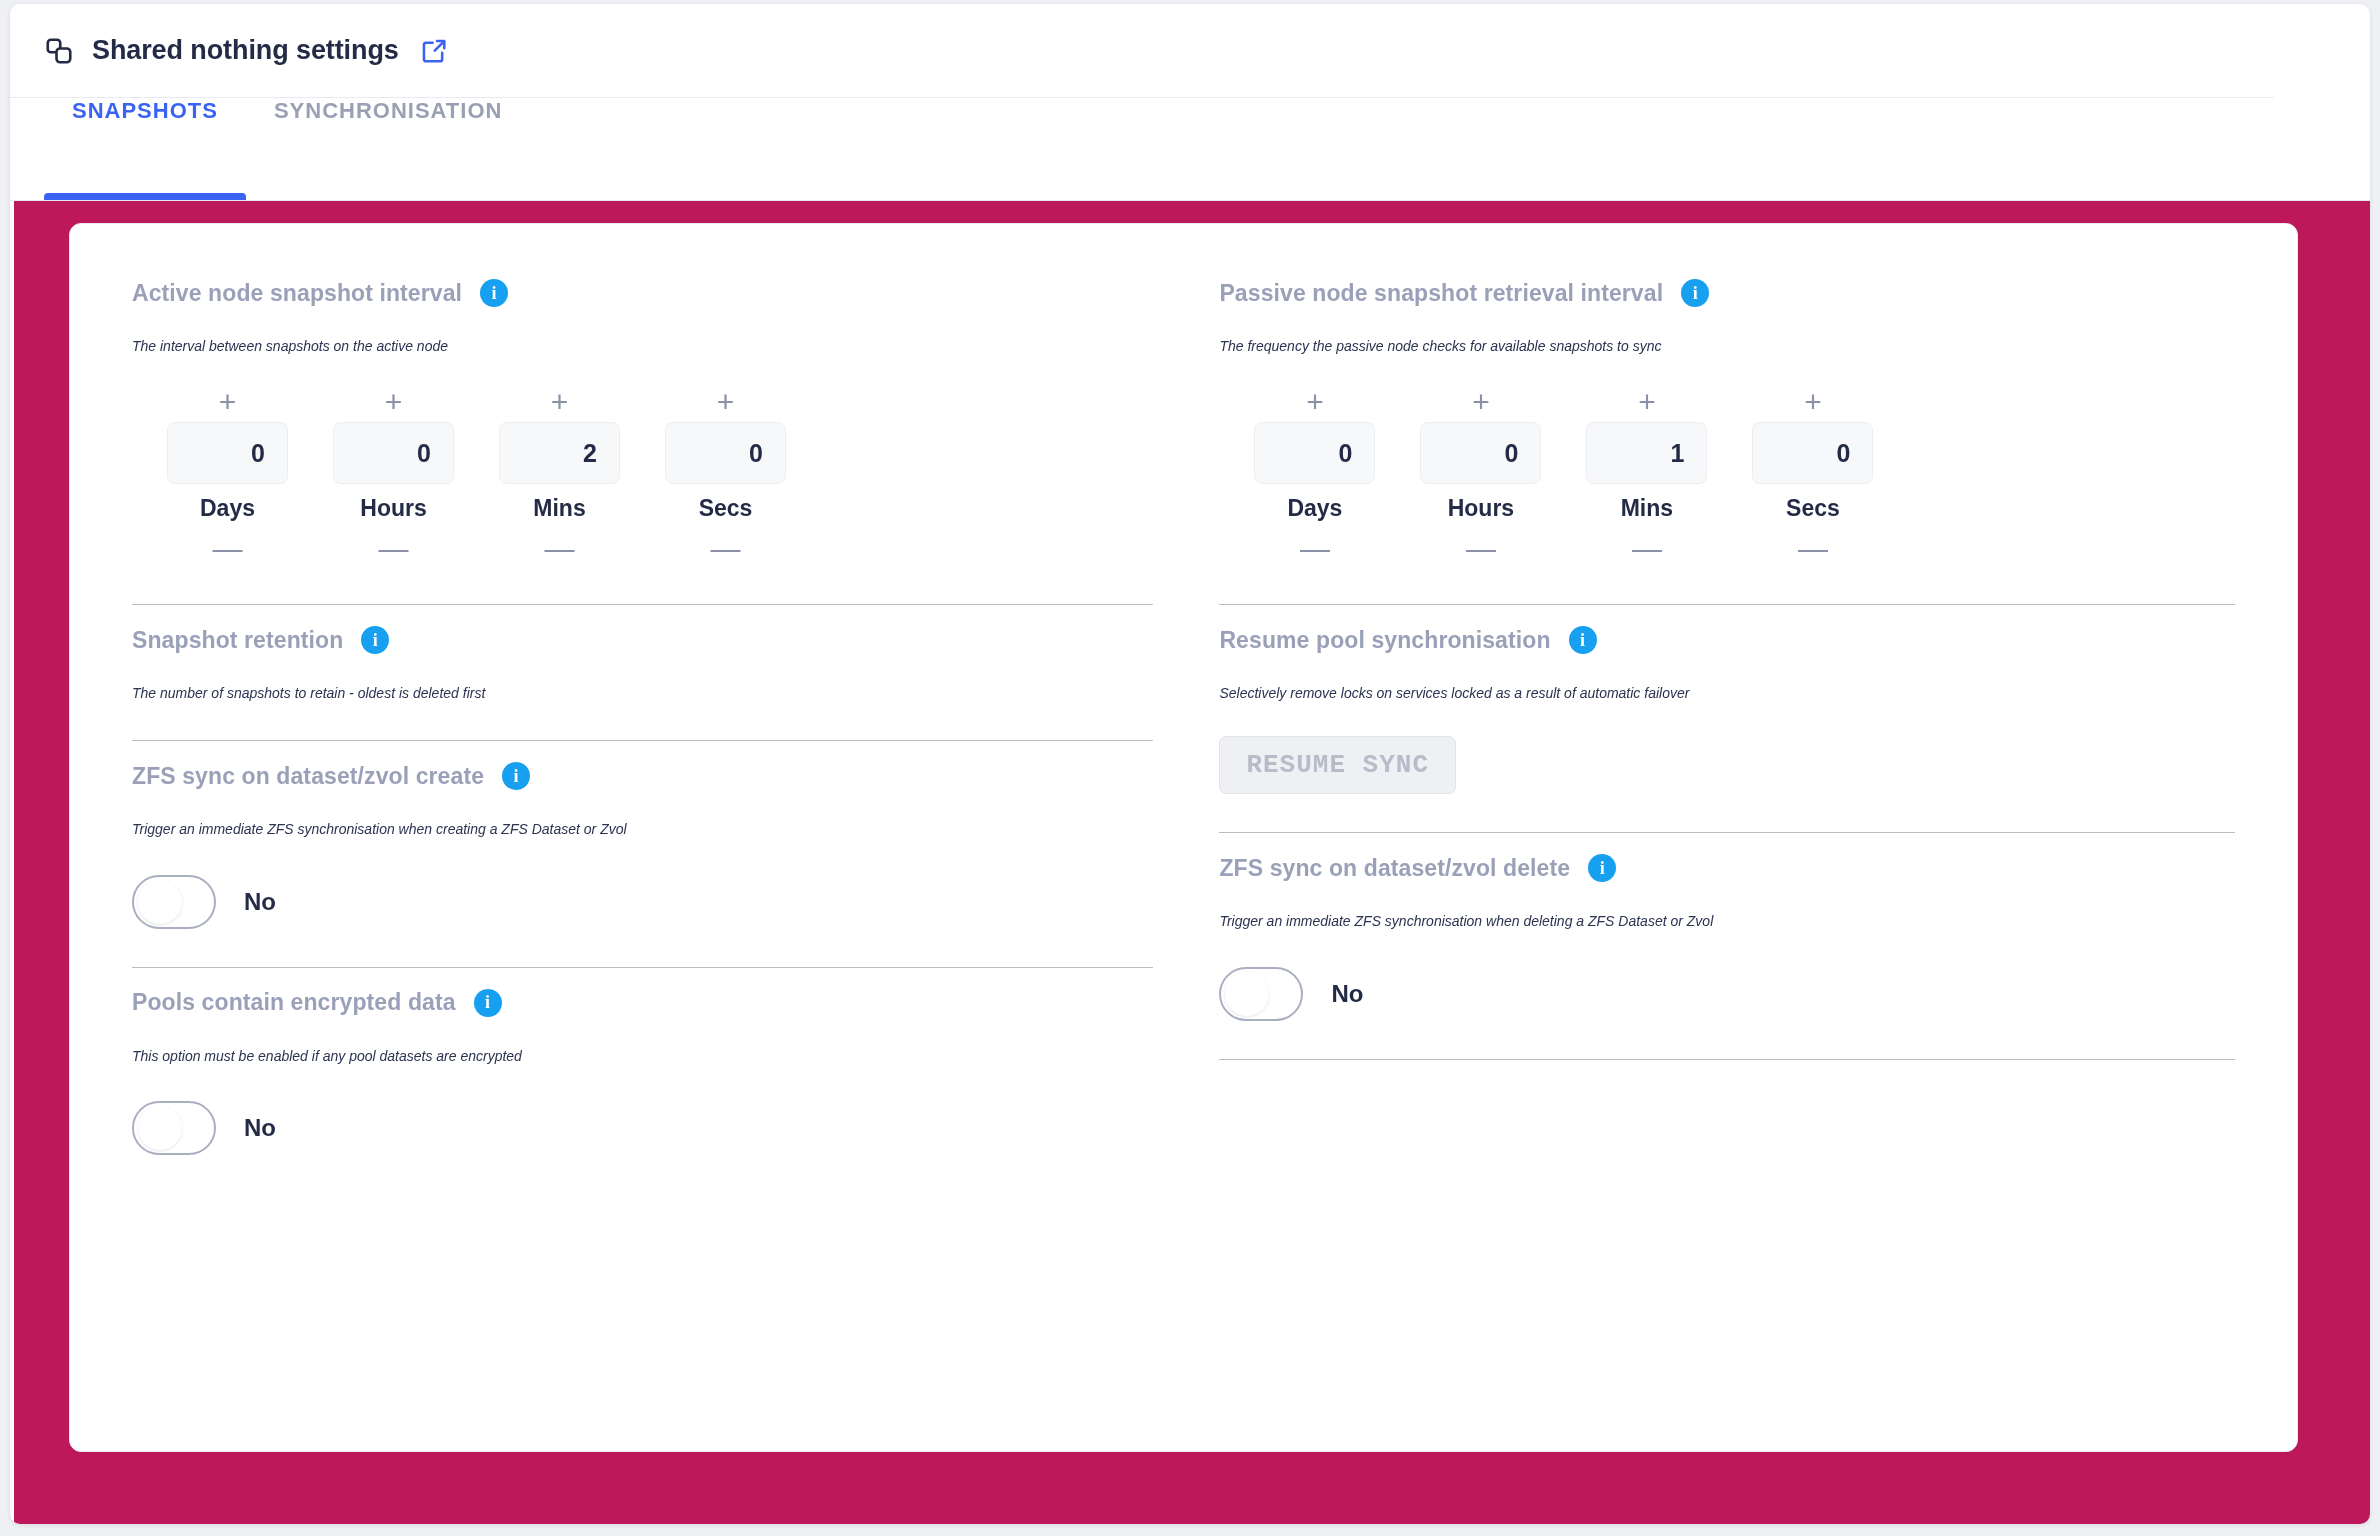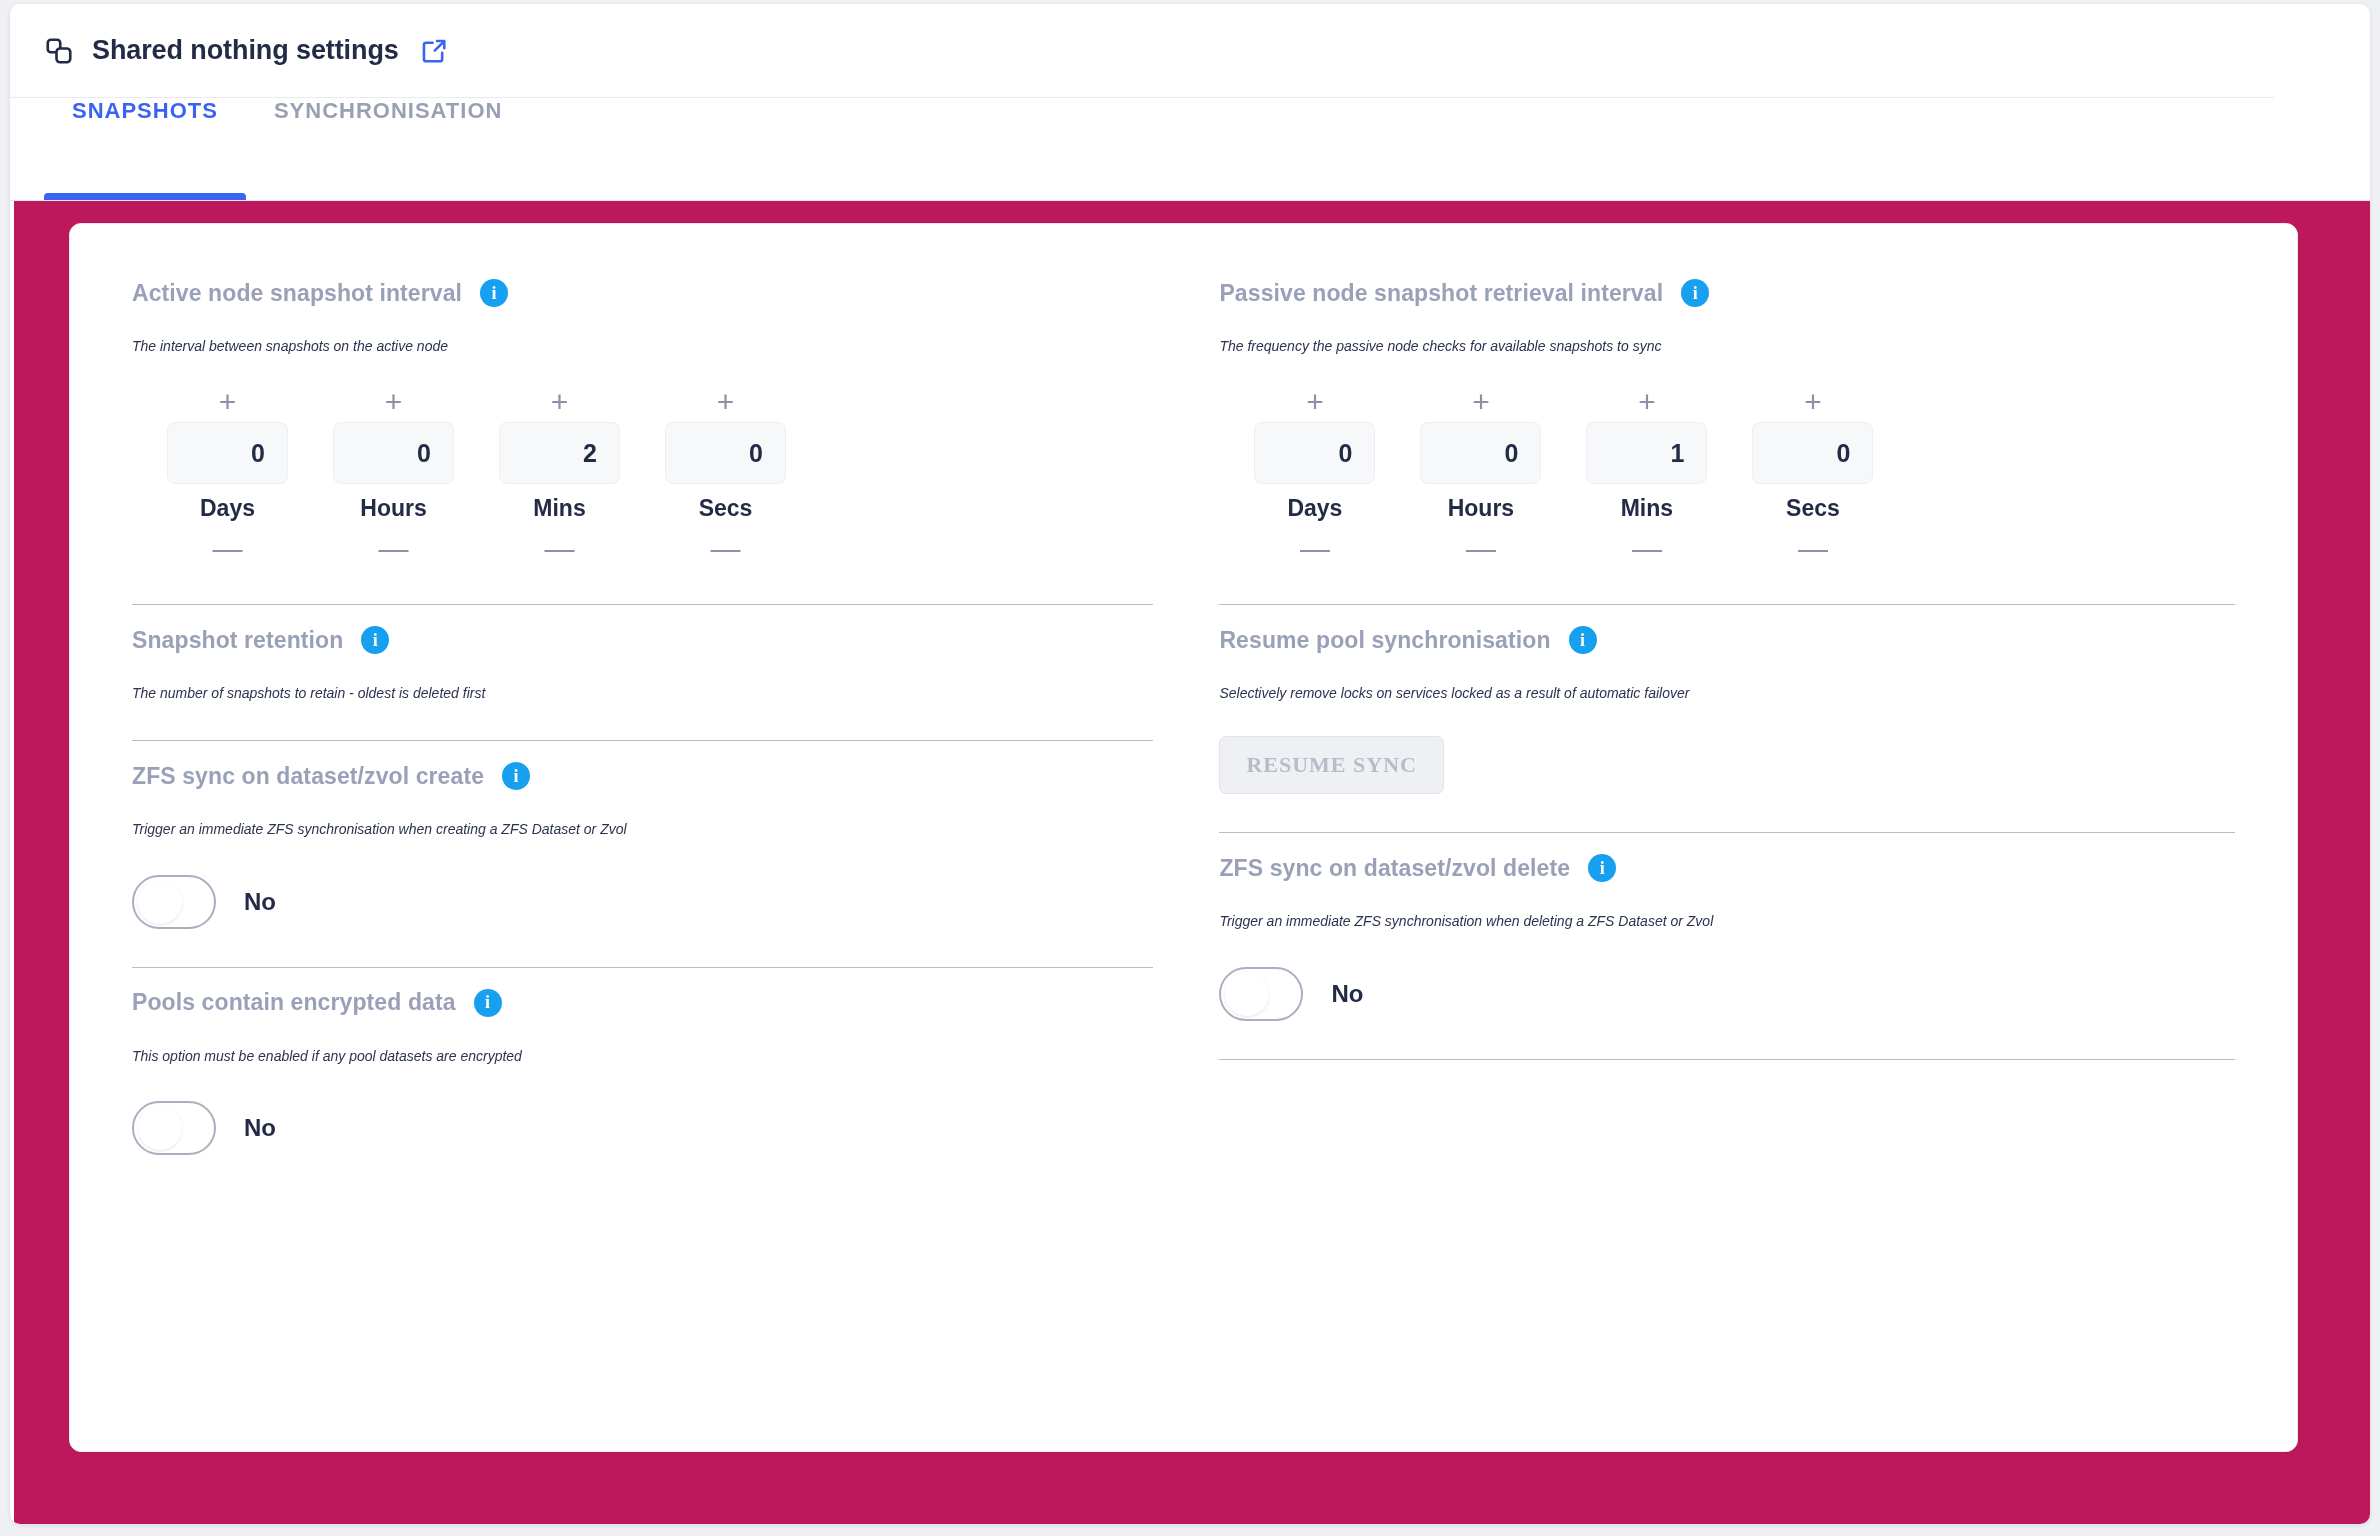--- a/index.html
+++ b/index.html
@@ -267,24 +267,24 @@
 
   
   .btn-disabled {
     margin-top: 34px;
     height: 58px;
     padding: 0 26px;
     background: #eff0f3;
     border: 1px solid #e2e4ea;
     border-radius: 7px;
     color: #b7bcc9;
-    font-size: 22px;
+    font-size: 26px;
     font-weight: bold;
     letter-spacing: 1px;
-    font-family: Liberation Serif, serif;
+    font-family: Liberation Mono, monospace;
     cursor: default;
     display: inline-flex;
     align-items: center;
   }
 
   
   .toggle-row {
     margin-top: 36px;
     display: flex;
     align-items: center;

